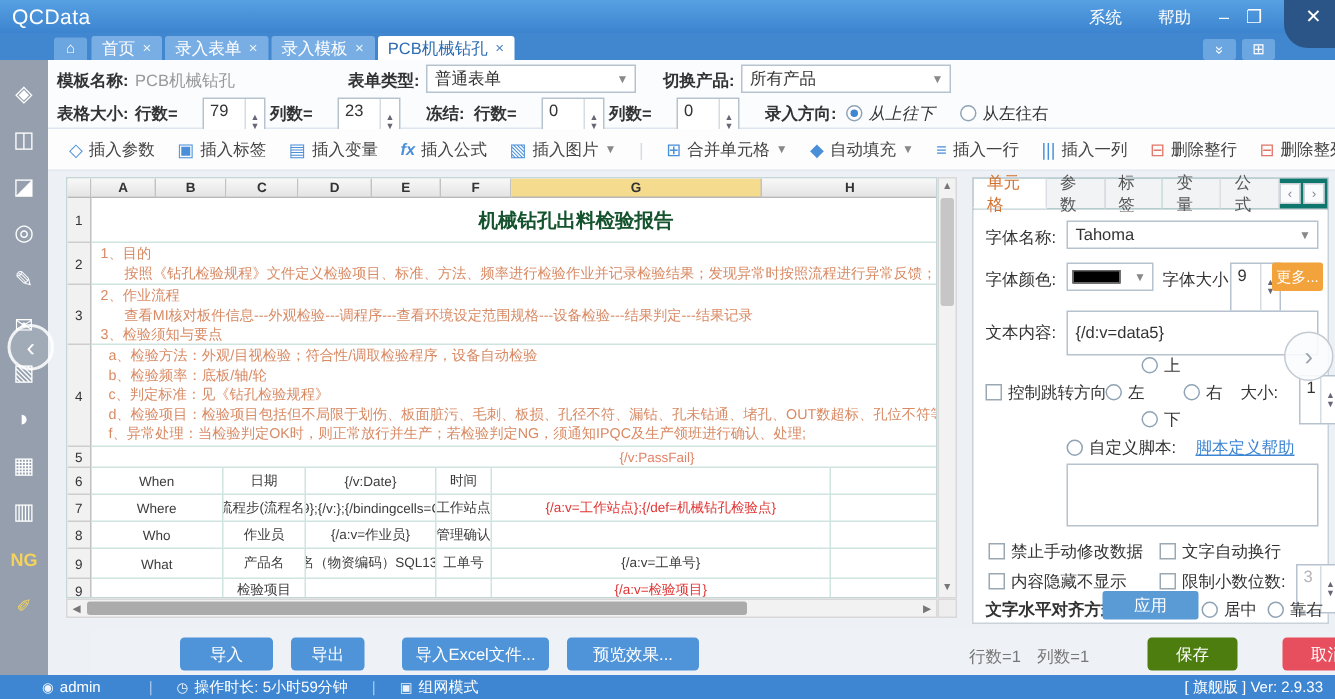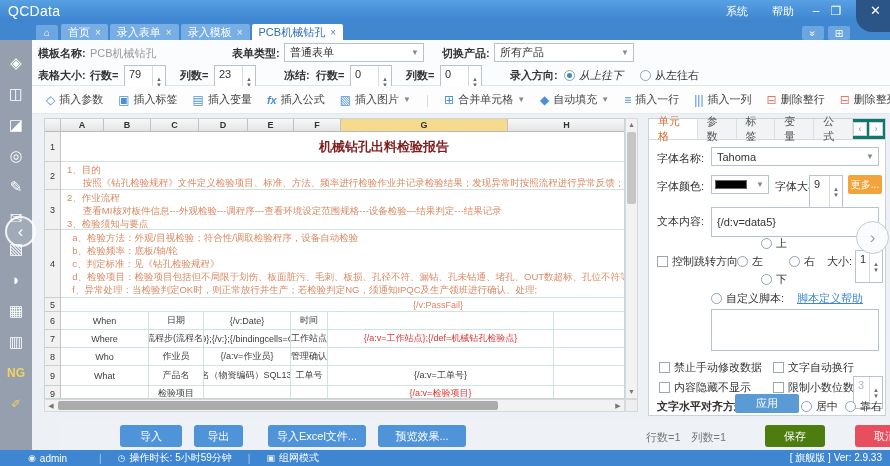--- a/index.html
+++ b/index.html
@@ -32,21 +32,21 @@
   .fab-left{position:absolute;left:5px;top:216px;width:31px;height:31px;border:2px solid rgba(255,255,255,.85);background:rgba(255,255,255,.12);border-radius:50%;color:#fff;font-size:17px;display:flex;align-items:center;justify-content:center;z-index:3;}
   .fab-right{position:absolute;right:1px;top:221px;width:33px;height:33px;border:1px solid #c3cad2;background:rgba(250,252,254,.9);border-radius:50%;color:#9aa2ac;font-size:17px;display:flex;align-items:center;justify-content:center;z-index:9;}
 
   
   .settings{position:absolute;left:32px;top:40px;right:0;height:46px;background:#fbfcfe;border-bottom:1px solid #dde6ee;z-index:1;}
   .srow{position:absolute;left:0;right:0;height:23px;font-size:11px;}
   .srow .lab{position:absolute;top:5px;font-weight:bold;color:#333;white-space:nowrap;}
   .srow .val{position:absolute;top:5px;color:#999;white-space:nowrap;}
   .dd{position:absolute;top:2px;height:19px;background:#fff;border:1px solid #b6c2cd;display:flex;align-items:center;padding-left:5px;font-size:11px;color:#333;}
   .dd .caret{margin-left:auto;margin-right:4px;color:#888;font-size:8px;}
-  .spin{position:absolute;top:2px;height:33px;width:42px;background:#fff;border:1px solid #b6c2cd;display:flex;}
+  .spin{position:absolute;top:2px;height:33px;width:42px;background:#fff;border:1px solid #b6c2cd;display:flex;margin-left:11px;}
   .spin .sv{flex:1;padding-left:4px;line-height:17px;font-size:11px;color:#333;}
   .spin .sa{width:13px;border-left:1px solid #d5dde3;display:flex;flex-direction:column;align-items:center;justify-content:center;font-size:6px;color:#667;line-height:6px;}
   .spin.dis .sv{color:#b5b5b5;}
   .radio{width:11px;height:11px;border:1px solid #8fa3b5;border-radius:50%;background:#fff;display:inline-block;position:relative;vertical-align:-2px;}
   .radio.sel::after{content:"";position:absolute;inset:2px;border-radius:50%;background:#3e86d2;}
   .rlab{font-size:11px;color:#333;margin-left:4px;}
   .rgroup{position:absolute;top:5px;white-space:nowrap;}
 
   
   .toolbar{position:absolute;left:32px;top:86px;right:0;height:28px;background:#fdfdfe;border-bottom:1px solid #e2e8ef;display:flex;align-items:center;padding-left:14px;z-index:1;}
@@ -58,21 +58,21 @@
   .tsep{color:#d5dbe2;margin-right:15px;}
 
   
   .sheet{position:absolute;left:44px;top:118px;width:581px;height:281px;background:#fff;border:1px solid #c5d6d6;overflow:hidden;z-index:1;}
   .shead{display:flex;height:13px;}
   .hc{height:13px;background:linear-gradient(#f8f8f8,#e4e4e4);border-right:1px solid #c2c2c2;border-bottom:1px solid #b8b8b8;font-size:9px;font-weight:bold;color:#333;text-align:center;line-height:12px;flex:none;}
   .hc.sel{background:linear-gradient(#f8e3a0,#f2d higlight);background:#f4db8d;}
   .srow2{display:flex;}
   .rn{flex:none;width:16px;background:#f1f1f1;border-right:1px solid #c2c2c2;border-bottom:1px solid #cdcdcd;font-size:9px;color:#333;display:flex;align-items:center;justify-content:center;}
   .fullcell{flex:none;width:565px;border-bottom:1px solid #cfe3df;overflow:hidden;white-space:pre;}
-  .r-title{font-size:13px;font-weight:bold;color:#7f1d1d;padding-left:258px;display:flex;align-items:center;}
+  .r-title{font-size:13px;font-weight:bold;color:#14532d;padding-left:258px;display:flex;align-items:center;}
   .r-note{font-size:9.5px;color:#d88a64;line-height:13px;padding-top:1px;padding-left:6px;}
   .r-pass{font-size:9px;color:#e08468;padding-left:352px;display:flex;align-items:center;}
   .cell{flex:none;border-right:1px solid #cfe3df;border-bottom:1px solid #cfe3df;font-size:9px;color:#3c3c3c;display:flex;align-items:center;justify-content:center;overflow:hidden;white-space:nowrap;}
   .cell.red{color:#e03434;}
   .cell:last-child{border-right:none;}
   
   .vsb{position:absolute;left:625px;top:118px;width:13px;height:281px;background:#f2f2f2;border:1px solid #d8d8d8;z-index:1;}
   .vsb .arr{height:12px;font-size:7px;color:#777;text-align:center;line-height:12px;}
   .vsb .arr.b{position:absolute;bottom:0;left:0;right:0;}
   .vsb .thumb{position:absolute;left:1px;right:1px;top:13px;height:72px;background:#c6c6c6;border-radius:2px;}

